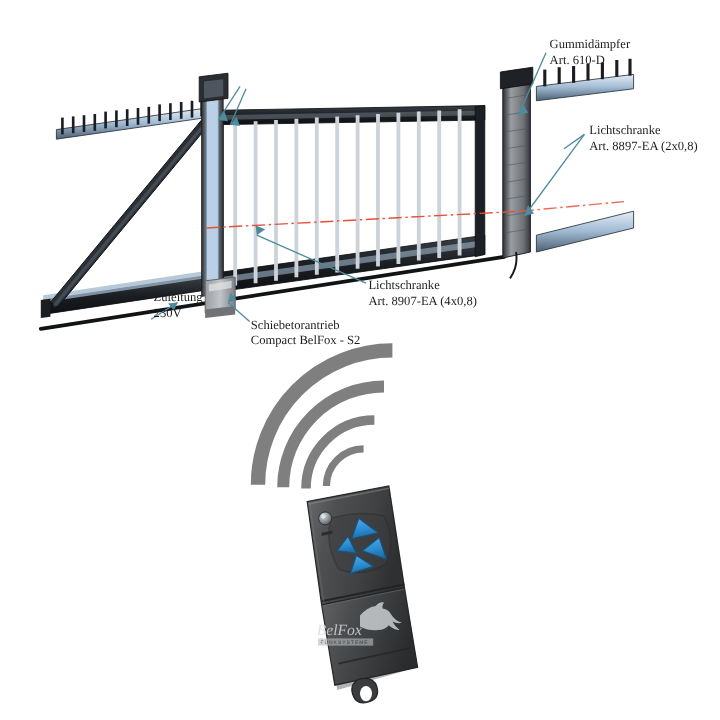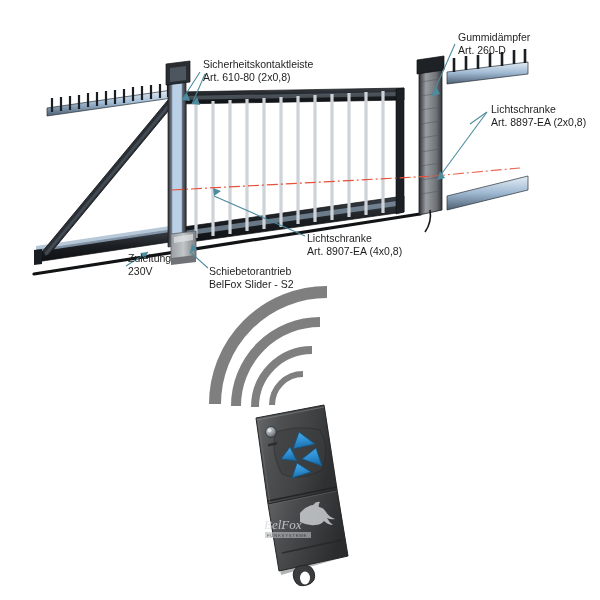--- a/index.html
+++ b/index.html
@@ -2,21 +2,21 @@
 <html><head>
 <meta charset="utf-8">
 <style>
   html,body{margin:0;padding:0;background:#ffffff;}
   body{width:600px;height:600px;overflow:hidden;
        font-family:"Liberation Sans","DejaVu Sans",sans-serif;
        -webkit-font-smoothing:antialiased;}
   #stage{position:relative;width:600px;height:600px;background:#fff;}
   svg.layer{position:absolute;left:0;top:0;width:600px;height:600px;}
   .lbl{position:absolute;font-size:10.5px;line-height:13px;color:#1d1d1d;white-space:nowrap;}
-  .lbl span{display:block;}
+  .lbl span{display:block;font-family:Liberation Serif, serif;}
 </style>
 </head>
 <body>
 
 <div id="stage">
 
   <svg class="layer" viewBox="0 0 600 600">
     <defs>
       <linearGradient id="railG" x1="0" y1="0" x2="0" y2="1">
         <stop offset="0" stop-color="#dce8f3"></stop>
@@ -231,48 +231,44 @@
       <path d="M182,100 l5,-7 l3,8 z"></path>
       <path d="M192,104 l5,-7 l3,8 z"></path>
       <path d="M432,96 l8,-2 l-4,-7 z"></path>
       <path d="M437,180 l8,-2 l-5,-7 z"></path>
       <path d="M214,196 l-1,-8 l8,3 z"></path>
       <path d="M148,252 l-8,1 l5,6 z"></path>
       <path d="M190,252 l2,-8 l5,6 z"></path>
     </g>
   </svg>
 
-  <div class="lbl" style="left:203px; top:58px;">
-    <span>Sicherheitskontaktleiste</span>
-    <span>Art. 610-80 (2x0,8)</span>
-  </div>
 
   <div class="lbl" style="left:458px; top:31px;">
     <span>Gummidämpfer</span>
-    <span>Art. 260-D</span>
+    <span>Art. 610-D</span>
   </div>
 
   <div class="lbl" style="left:491px; top:103px;">
     <span>Lichtschranke</span>
     <span>Art. 8897-EA (2x0,8)</span>
   </div>
 
   <div class="lbl" style="left:307px; top:232px;">
     <span>Lichtschranke</span>
     <span>Art. 8907-EA (4x0,8)</span>
   </div>
 
-  <div class="lbl" style="left:128px; top:252px;">
+  <div class="lbl" style="left:128px; top:242px;">
     <span>Zuleitung</span>
     <span>230V</span>
   </div>
 
   <div class="lbl" style="left:209px; top:265px;">
     <span>Schiebetorantrieb</span>
-    <span>BelFox Slider - S2</span>
+    <span>Compact BelFox - S2</span>
   </div>
 
   <svg class="layer" viewBox="0 0 600 600">
     <defs>
       <linearGradient id="bodyG" x1="0" y1="0" x2="1" y2="0.3">
         <stop offset="0" stop-color="#6a6b6d"></stop>
           <stop offset="0.30" stop-color="#4e5052"></stop>
         <stop offset="0.70" stop-color="#3f4143"></stop>
           <stop offset="1" stop-color="#2e3032"></stop>
       </linearGradient>

